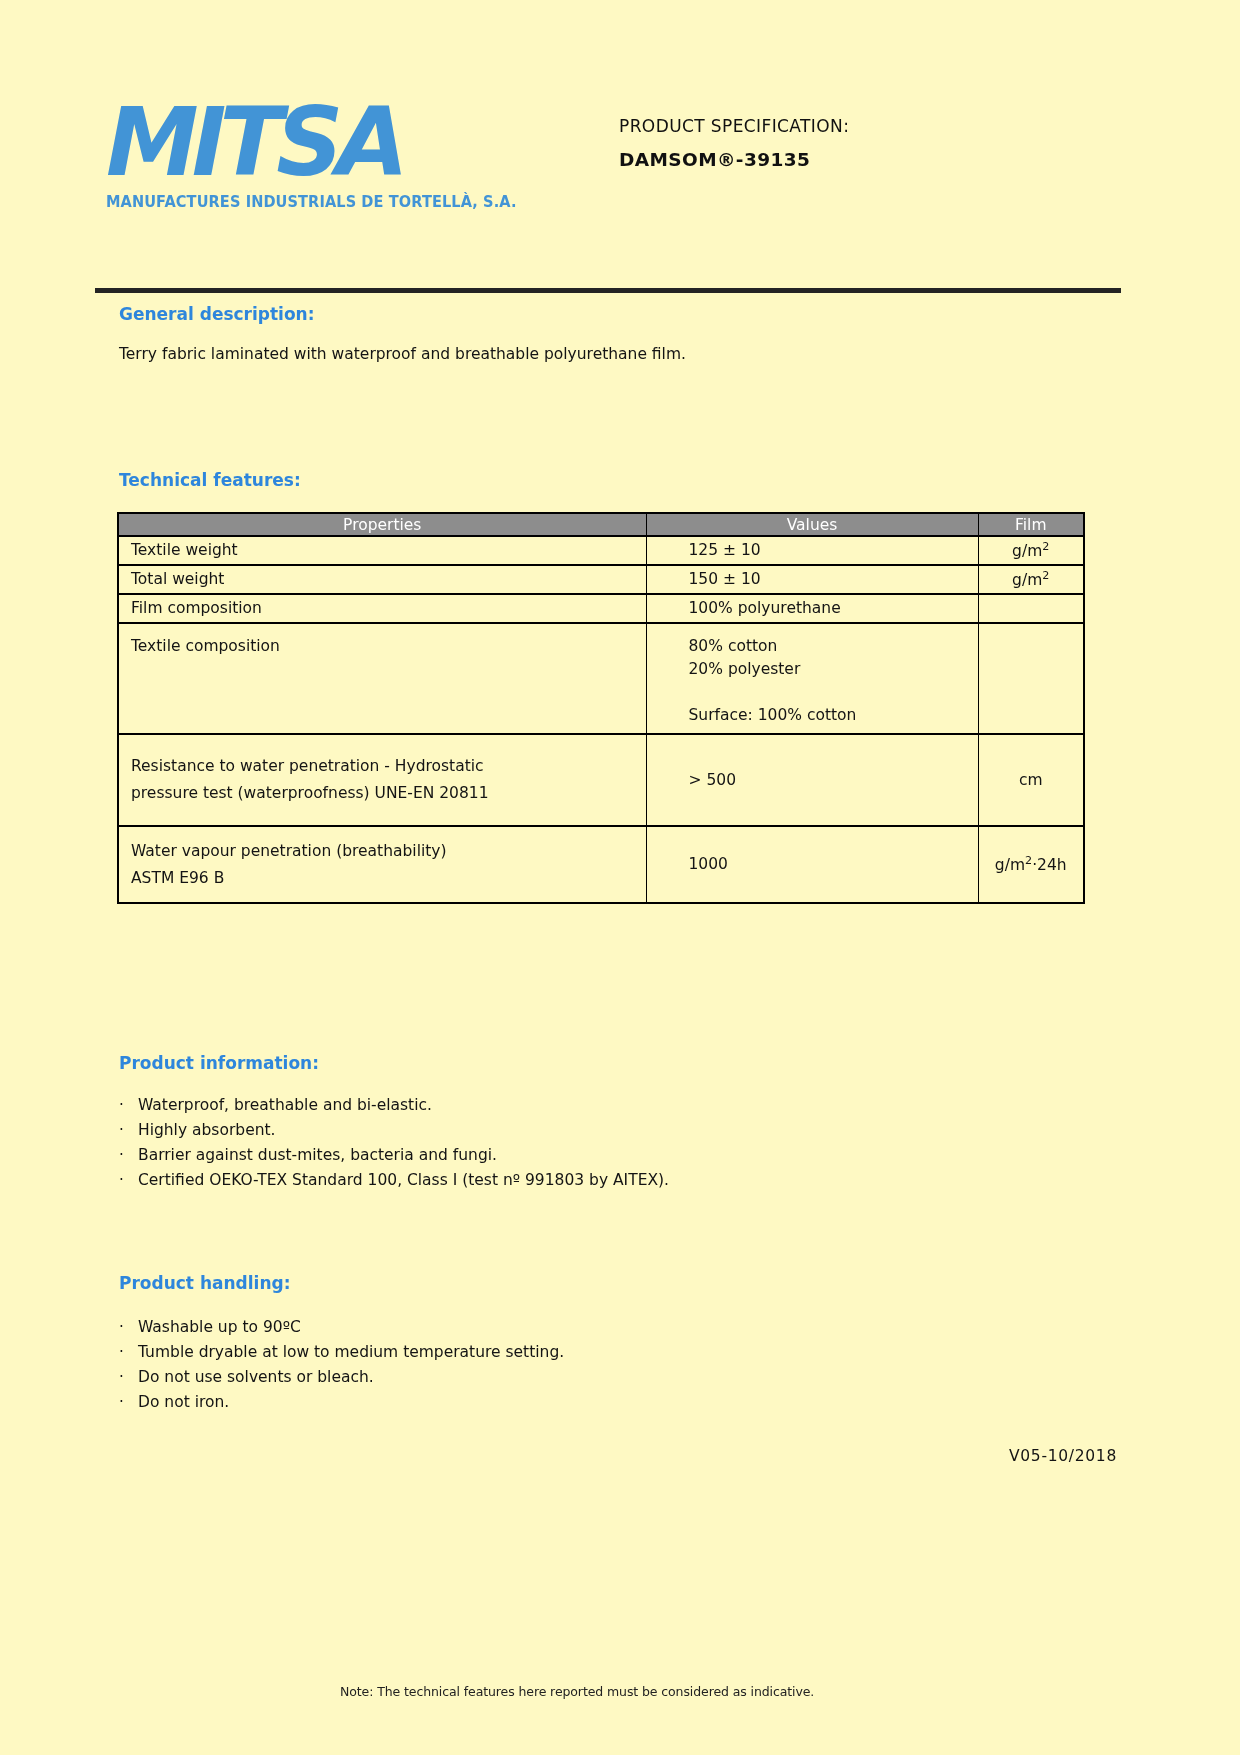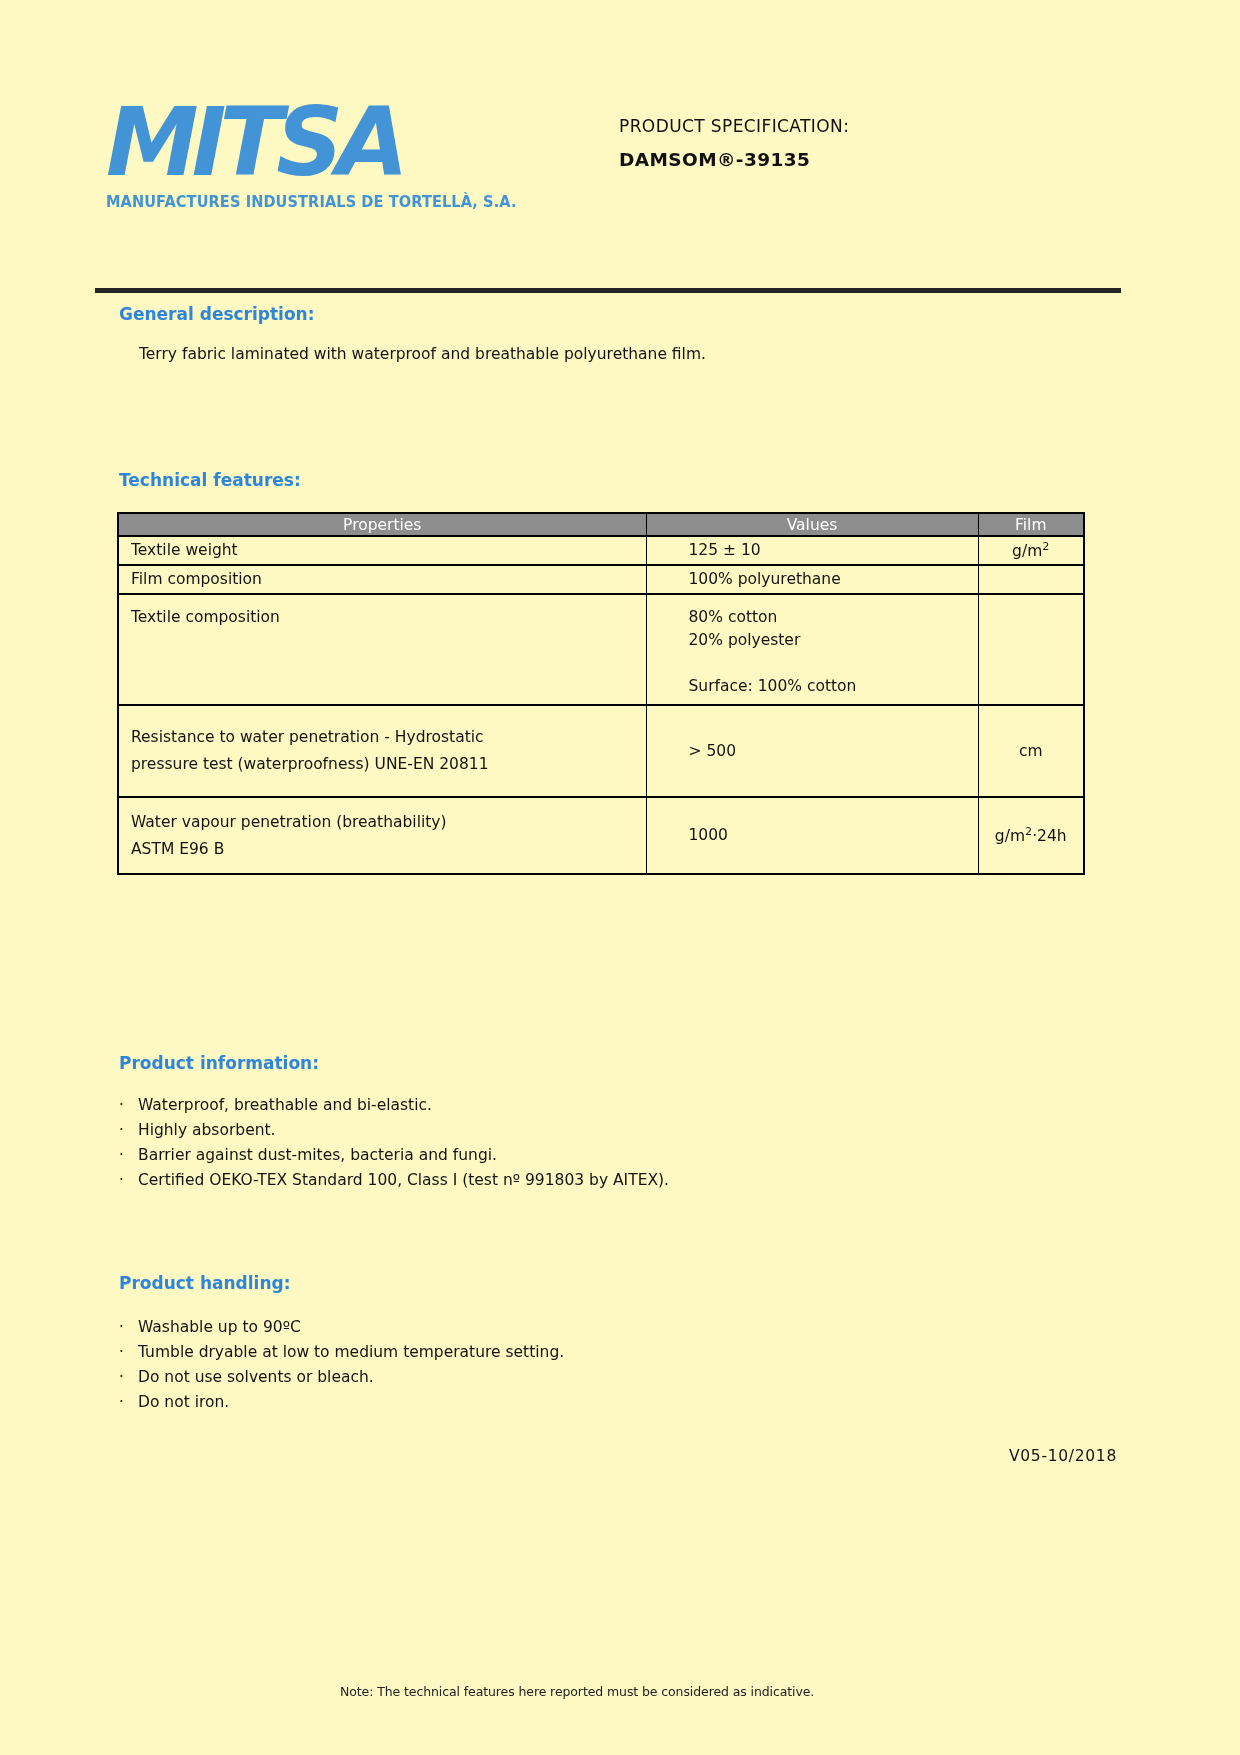--- a/index.html
+++ b/index.html
@@ -29,21 +29,21 @@
   .double-rule {
     position:absolute; left:95px; top:288px; width:1026px; height:2px;
     border-top:3px solid #242424; border-bottom:2px solid #242424;
   }
   
   .sec-title { position:absolute; left:119px; font-size:17px; font-weight:700; color:#2e86dc; }
   #gen-title  { top:304px; }
   #tech-title { top:470px; }
   #info-title { top:1053px; }
   #hand-title { top:1273px; }
-  .body-text { position:absolute; left:119px; top:345px; font-size:15.5px; color:#141414;margin-left:20px; }
+  .body-text { position:absolute; left:119px; top:345px; font-size:15.5px; color:#141414; }
   
   table.features {
     position:absolute; left:117px; top:512px; width:966px;
     border-collapse:collapse; table-layout:fixed;
     font-size:15.5px; color:#141414;
     border:2px solid #000;
   }
   table.features th {
     background:#8d8d8d; color:#ffffff; font-weight:400; font-size:15.5px;
     height:23px; text-align:center; vertical-align:middle;
@@ -110,20 +110,25 @@
         <th>Values</th>
         <th>Film</th>
       </tr>
     </thead>
     <tbody>
       <tr class="r1">
         <td class="prop">Textile weight</td>
         <td class="val">125 ± 10</td>
         <td class="unit"><span>g/m</span><sup>2</sup><span></span></td>
       </tr>
+      <tr class="r2">
+        <td class="prop">Total weight</td>
+        <td class="val">150 ± 10</td>
+        <td class="unit"><span>g/m</span><sup>2</sup><span></span></td>
+      </tr>
       <tr class="r3">
         <td class="prop">Film composition</td>
         <td class="val">100% polyurethane</td>
         <td class="unit"></td>
       </tr>
       <tr class="r4">
         <td class="prop">Textile composition</td>
         <td class="val">80% cotton
 20% polyester
 

